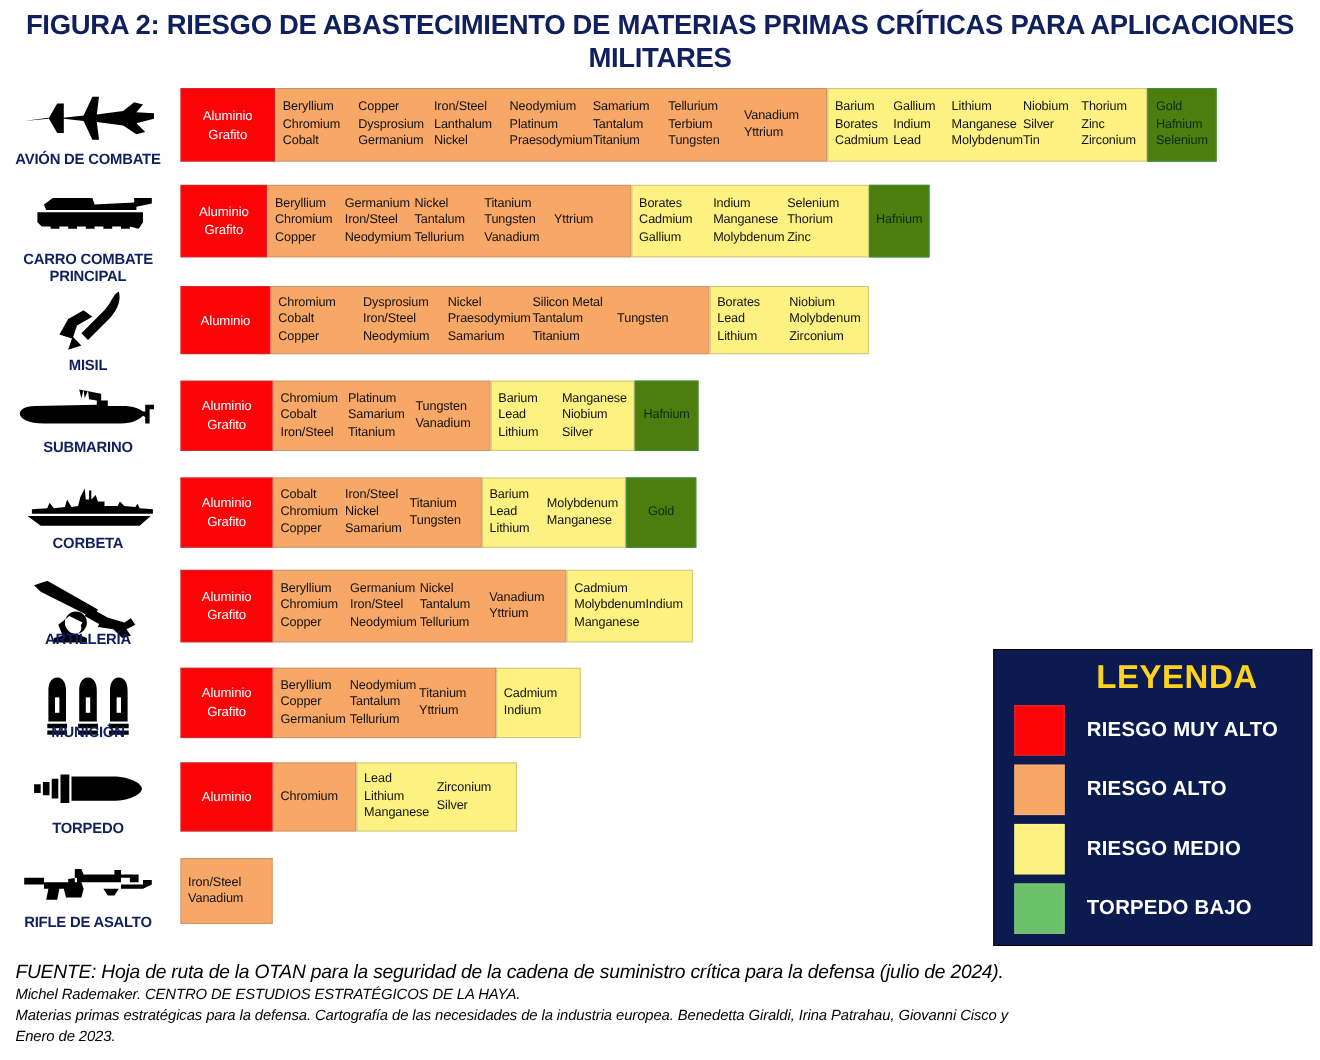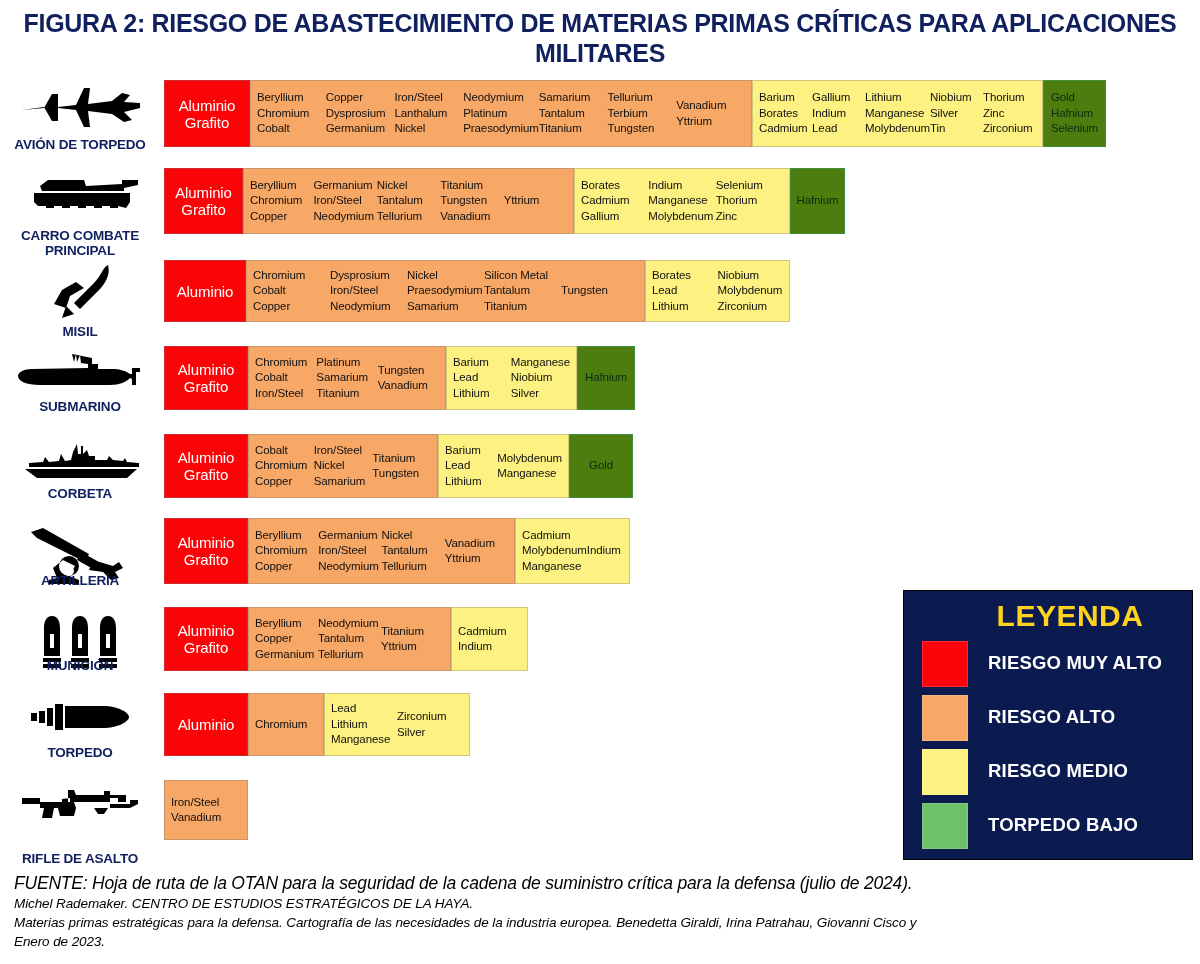--- a/index.html
+++ b/index.html
@@ -55,21 +55,21 @@
     font-size:11.5px;
     line-height:15.5px;
     color:#111;
     white-space:nowrap;
     letter-spacing:-0.1px;
   }
   .seg.red .col{
     color:#ffffff;
     width:100%;
     text-align:center;
-    font-size:15px;
+    font-size:12px;
     line-height:17px;
   }
   .seg.green .cols{justify-content:center;}
   .seg.green .col{
     color:#0b2d0f;text-align:left;font-size:11.5px;line-height:15.5px;
   }
   
   #legend{
     position:absolute;left:903px;top:590px;width:288px;height:268px;
     background:#0c1b4f;
@@ -102,21 +102,21 @@
 </style>
 </head>
 <body>
 
 <div id="title">FIGURA 2: RIESGO DE ABASTECIMIENTO DE MATERIAS PRIMAS CRÍTICAS PARA APLICACIONES MILITARES</div>
 
 <div id="chart">
     <div class="icon" style="top: 12px;"><svg width="124" height="46" viewBox="0 0 124 46">
         <path fill="#000" d="M4 26 L26 24 L34 10 L40 10 L40 23 L58 21 L66 4 L72 4 L70 20 L94 17 L104 9 L112 11 L106 18 L122 19 L122 24 L106 28 L114 36 L106 38 L94 30 L70 27 L72 43 L66 43 L58 26 L40 24 L40 37 L34 37 L26 23 Z"></path>
       </svg></div>
-    <div class="rowlabel" style="top: 65px;">AVIÓN DE TORPEDO</div>
+    <div class="rowlabel" style="top: 65px;">AVIÓN DE COMBATE</div>
     <div class="seg red" style="left: 164px; width: 86px; top: 8px; height: 67px;">
       <div class="cols">
         <div class="col">
           <div>Aluminio</div>
           <div>Grafito</div>
         </div>
       </div>
     </div>
     <div class="seg orange" style="left: 250px; width: 502px; top: 8px; height: 67px;">
       <div class="cols">
@@ -532,21 +532,21 @@
         </div>
         <div class="col" style="flex: 1 1 0px;">
           <div>Zirconium</div>
           <div>Silver</div>
         </div>
       </div>
     </div>
     <div class="icon" style="top: 716px;"><svg width="124" height="34" viewBox="0 0 124 34">
         <path fill="#000" d="M50 2 L56 2 L58 7 L86 7 L86 3 L92 3 L92 7 L108 7 L108 14 L100 14 L100 10 L92 10 L92 14 L52 14 L52 10 L44 11 L44 14 L22 14 L22 10 L4 10 L4 16 L22 16 L22 20 L40 20 L42 28 L56 28 L58 20 L76 20 L80 26 L86 26 L90 20 L112 20 L120 16 L120 12 L112 12 L112 16 L92 16 L92 20 L58 20 L56 14 L50 14 Z M26 20 L36 20 L34 30 L24 30 Z"></path>
       </svg></div>
-    <div class="rowlabel" style="top: 759px; margin-top: 20px;">RIFLE DE ASALTO</div>
+    <div class="rowlabel" style="top: 759px;">RIFLE DE ASALTO</div>
     <div class="seg orange" style="left: 164px; width: 84px; top: 708px; height: 60px;">
       <div class="cols">
         <div class="col">
           <div>Iron/Steel</div>
           <div>Vanadium</div>
         </div>
       </div>
     </div>
   </div>
 

